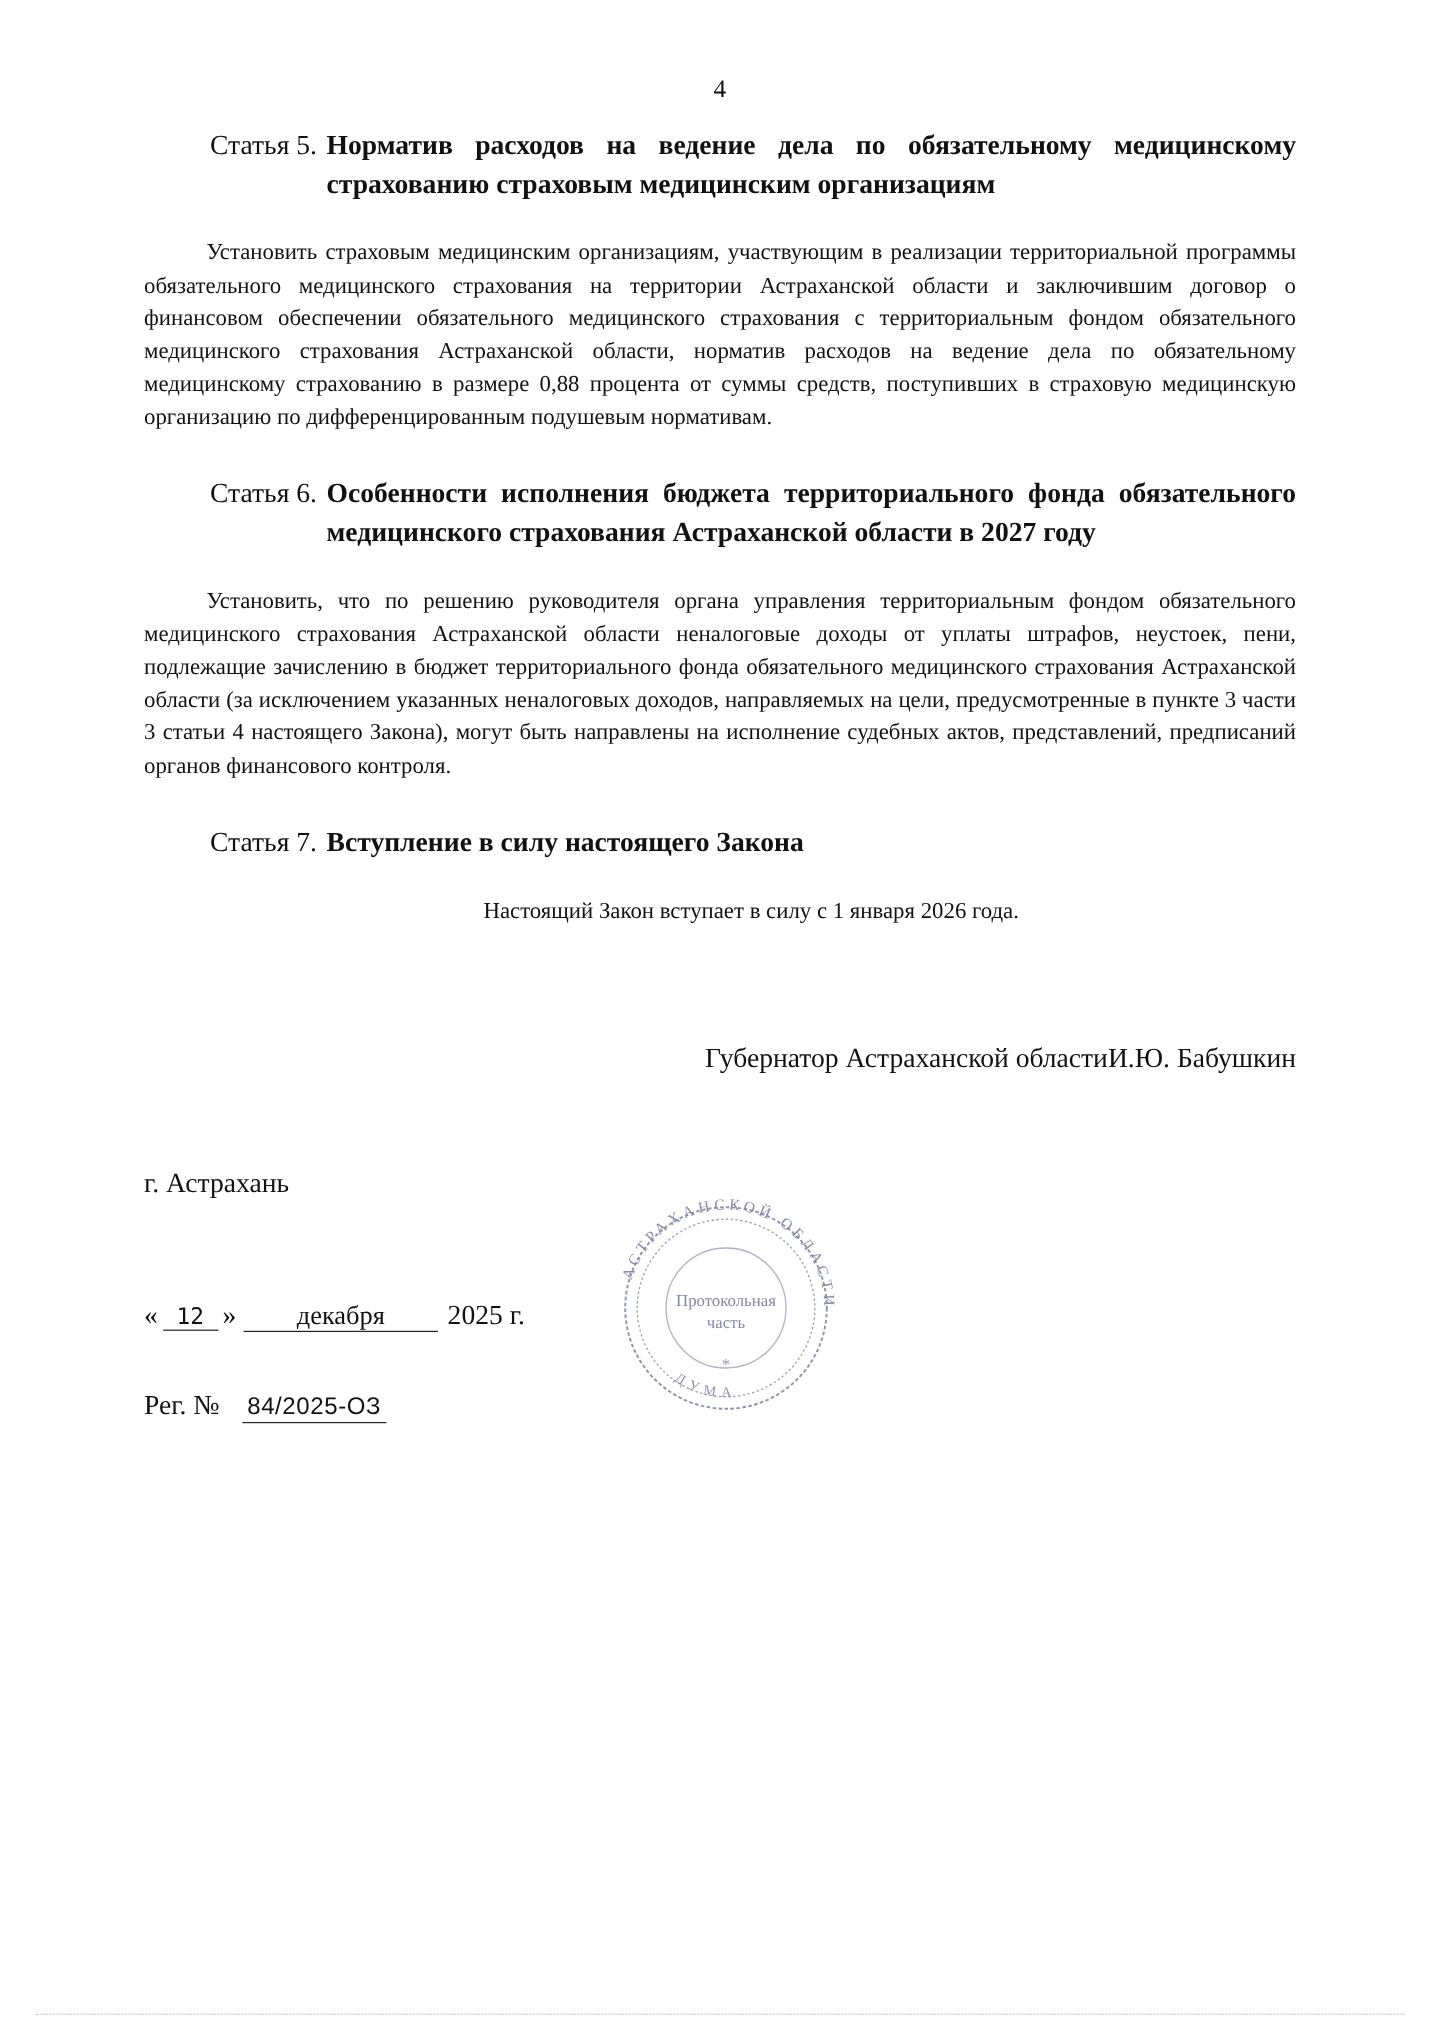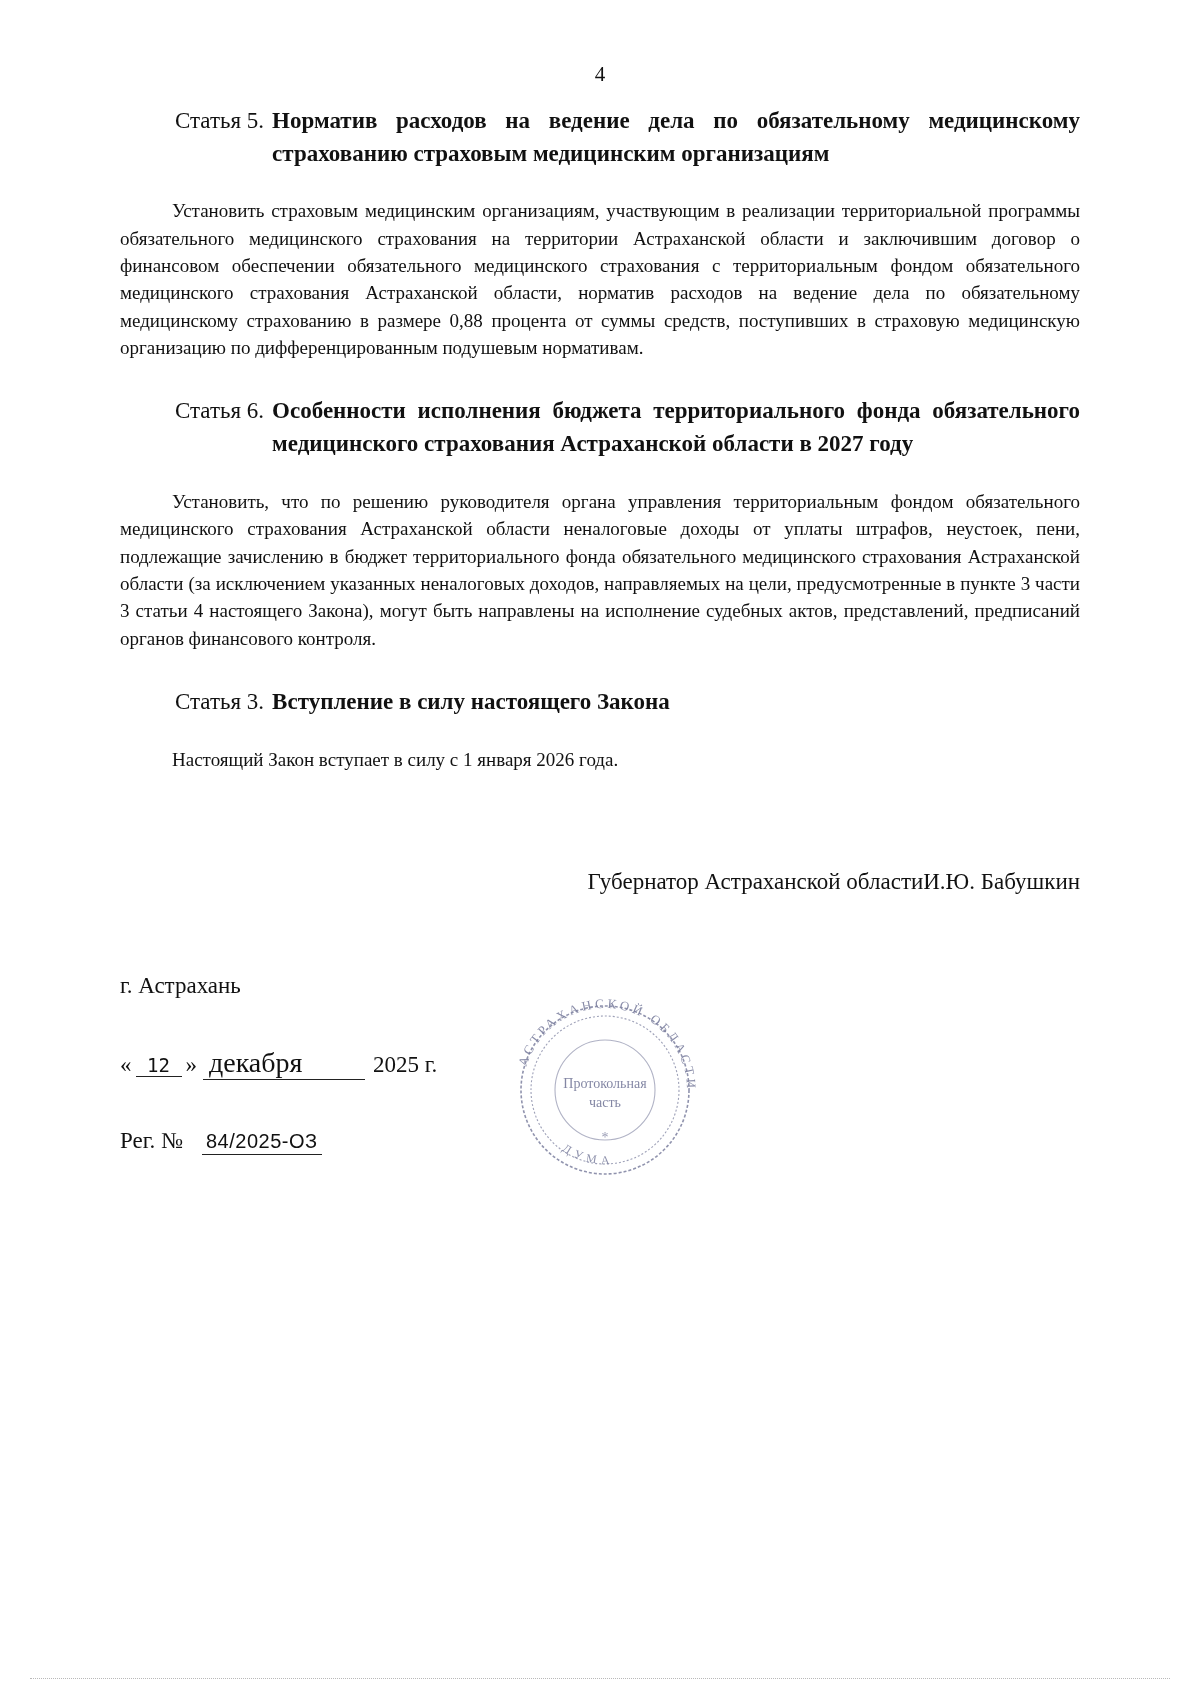--- a/index.html
+++ b/index.html
@@ -67,21 +67,21 @@
   .para {
     font-size: 19px;
     line-height: 1.44;
     text-align: justify;
     text-indent: 52px;
     margin-top: 27px;
     hyphens: manual;
   }
 
   .para.no-justify {
-    text-align: left;
+    text-align: center;
   }
 
   .gap-large { height: 34px; }
 
   .signature-row {
     position: relative;
     margin-top: 96px;
     display: flex;
     justify-content: flex-end;
     align-items: baseline;
@@ -109,24 +109,25 @@
     text-align: center;
     border-bottom: 1.5px solid #222;
     font-family: "DejaVu Sans Mono", monospace;
     font-size: 19px;
     padding: 0 3px;
   }
   .date-line .quote-close { margin: 0 6px 0 4px; }
   .date-line .month {
     display: inline-block;
     min-width: 150px;
-    text-align: left;
+    text-align: center;
     border-bottom: 1.5px solid #222;
-    font-size: 28px;
+    font-size: 22px;
     padding: 0 6px;
+    margin-top: 36px;
   }
   .date-line .year { margin-left: 8px; }
 
   .reg-line {
     margin-top: 48px;
     font-size: 23px;
     display: flex;
     align-items: baseline;
     white-space: nowrap;
   }
@@ -183,21 +184,21 @@
 
     <div class="article-head">
       <span class="label">Статья 6.</span>
       <span class="title">Особенности исполнения бюджета территориального фонда обязательного медицинского страхования Астраханской области в 2027 году</span>
     </div>
     <div class="para">Установить, что по решению руководителя органа управления территориальным фондом обязательного медицинского страхования Астраханской области неналоговые доходы от уплаты штрафов, неустоек, пени, подлежащие зачислению в бюджет территориального фонда обязательного медицинского страхования Астраханской области (за исключением указанных неналоговых доходов, направляемых на цели, предусмотренные в пункте 3 части 3 статьи 4 настоящего Закона), могут быть направлены на исполнение судебных актов, представлений, предписаний органов финансового контроля.</div>
 
     <div class="gap-large"></div>
 
     <div class="article-head">
-      <span class="label">Статья 3.</span>
+      <span class="label">Статья 7.</span>
       <span class="title">Вступление в силу настоящего Закона</span>
     </div>
     <div class="para no-justify">Настоящий Закон вступает в силу с 1 января 2026 года.</div>
 
     <div class="signature-row">
       <span class="signature-left">Губернатор Астраханской области</span>
       <span class="signature-right">И.Ю. Бабушкин</span>
     </div>
 
     <div class="city">г. Астрахань</div>

